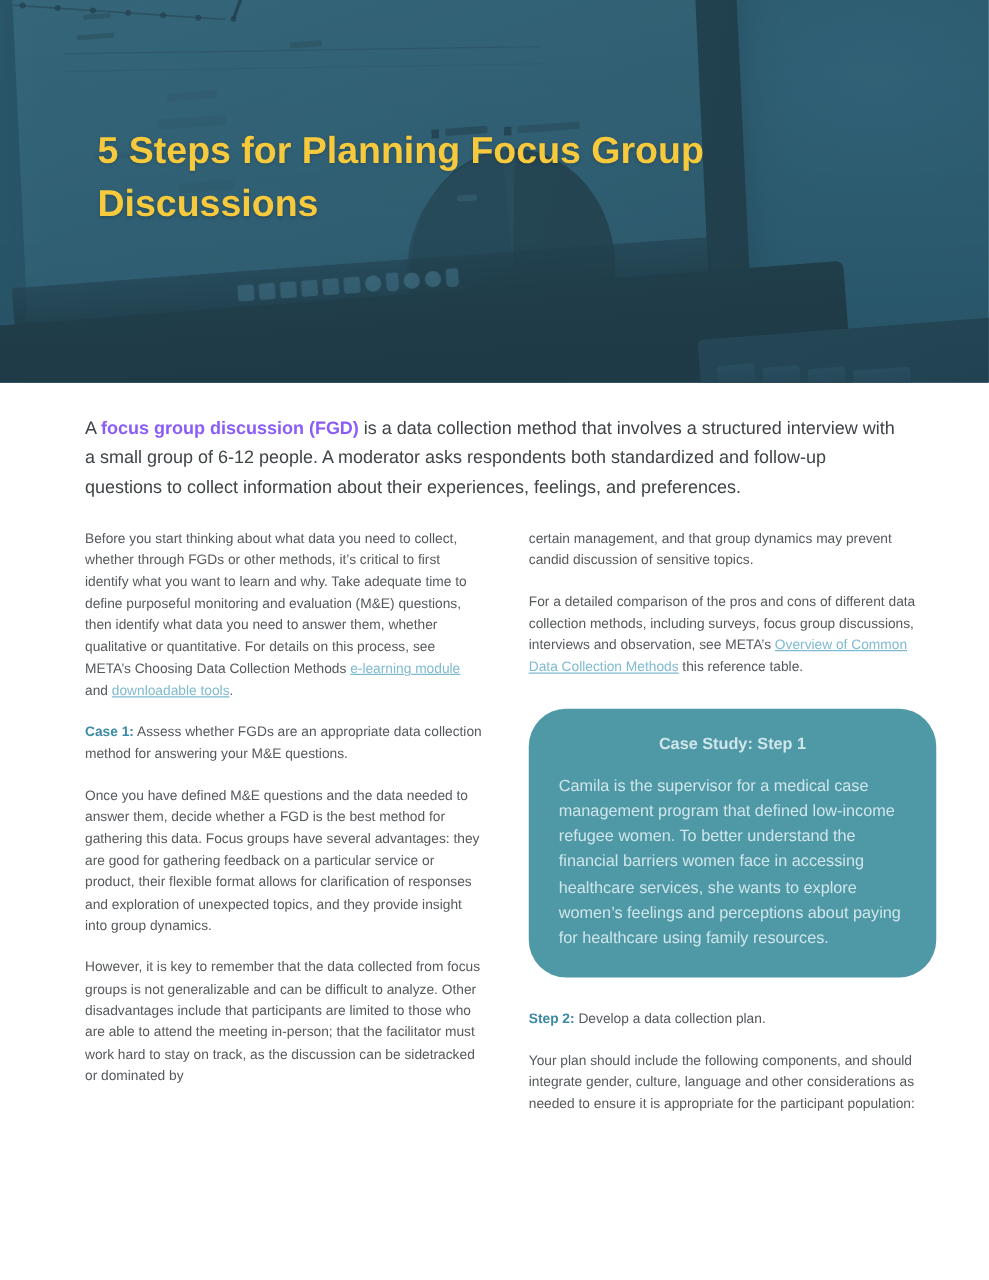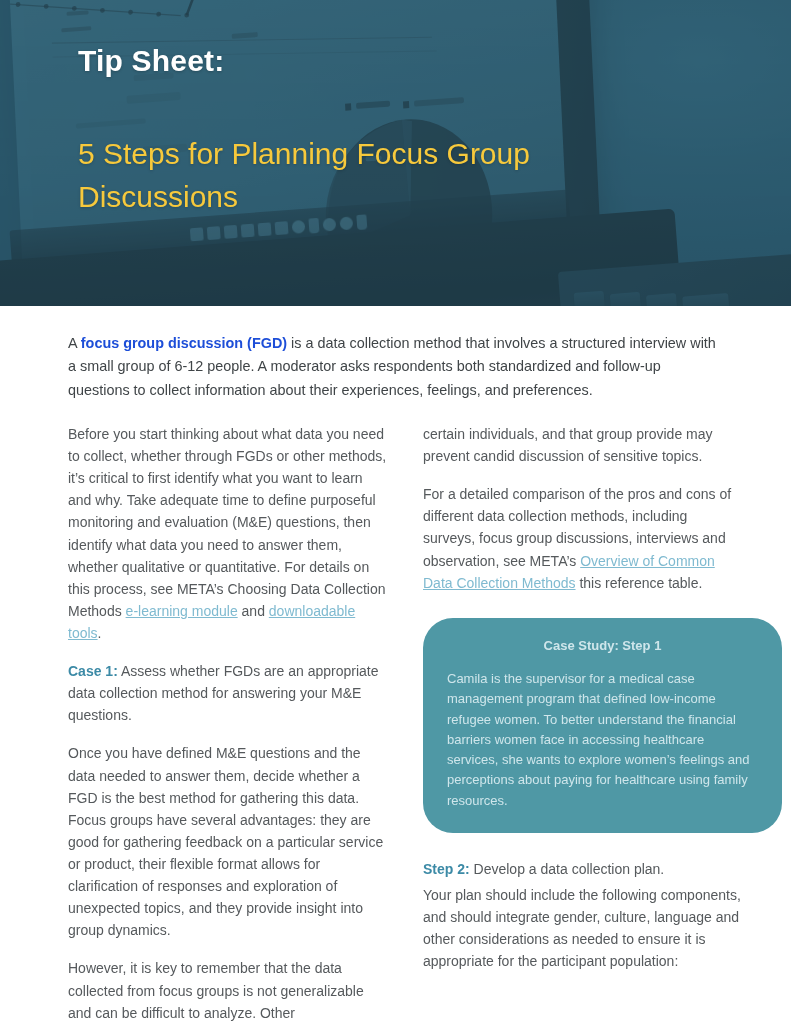--- a/index.html
+++ b/index.html
@@ -146,81 +146,81 @@
     font-size: 30px;
     font-weight: bold;
     letter-spacing: .2px;
     line-height: 1.1;
     margin: 0;
     text-shadow: 0 1px 3px rgba(0,0,0,.22);
   }
   .hero-title {
     color: #f7c93c;
     font-size: 30px;
-    font-weight: normal;
+    font-weight: bold;
     line-height: 1.42;
     margin: 56px 0 0 0;
     max-width: 530px;
     text-shadow: 0 1px 3px rgba(0,0,0,.18);
   }
 
   
   .page {
     padding: 0 68px;
     box-sizing: border-box;
     width: 791px;
   }
   .intro {
     margin: 26px 0 0 0;
     font-size: 14.4px;
     line-height: 1.62;
     color: #3f4447;
   }
-  .intro b { color: #1d4ed8; font-weight: bold; text-align: center; }
+  .intro b { color: #8b5cf6; font-weight: bold; text-align: center; }
 
   .columns {
     display: flex;
     gap: 36px;
     margin-top: 21px;
   }
   .col { width: 319px; flex: none; }
 
   .col p {
     margin: 0 0 16px 0;
-    font-size: 14px;
+    font-size: 11px;
     line-height: 1.58;
     color: #55595c;
   }
   .col p:last-child { margin-bottom: 0; }
 
   a.doclink {
     color: #7fbad0;
     text-decoration: underline;
   }
 
   .step-head {
     font-size: 15.4px;
     line-height: 1.5;
     color: #6fb3c9;
     margin: 8px 0 13px 0;
   }
   .step-head .num {
     color: #3c8aa6;
     font-weight: bold;
   }
-  .step-head.tight { margin-top: 0; margin-bottom: 4px; }
+  .step-head.tight { margin-top: 0; margin-bottom: 16px; }
 
   
   .case-card {
     background: #4f98a5;
     border-radius: 30px;
     padding: 18px 24px 22px 24px;
     box-sizing: border-box;
     margin: 24px 0 25px 0;
-    width: 359px;
+    width: 326px;
   }
   .case-title {
     color: #ffffff;
     font-weight: bold;
     font-size: 14.5px;
     text-align: center;
     margin: 0 0 12px 0;
   }
   .case-card p {
     color: #cfe6eb;
@@ -319,21 +319,20 @@
       <span class="key" style="left:86px;top:30px;width:30px;height:20px"></span>
       <span class="key" style="left:122px;top:34px;width:46px;height:20px"></span>
 
     </div>
 
     <div class="hero-tint"></div>
     <div class="hero-tint2"></div>
   </div>
 
   <div class="hero-text">
-    <p class="hero-kicker">Tip Sheet:</p>
     <h1 class="hero-title">5 Steps for Planning Focus Group Discussions</h1>
   </div>
 </div>
 
 <div class="page">
 
   <p class="intro"><span>A </span><b>focus group discussion (FGD)</b><span> is a data collection method that involves a structured interview with a small group of 6-12 people. A moderator asks respondents both standardized and follow-up questions to collect information about their experiences, feelings, and preferences.</span></p>
 
   <div class="columns">
 
@@ -343,21 +342,21 @@
 
       <p class="step-head"><span class="num">Case 1:</span><span> Assess whether FGDs are an appropriate data collection method for answering your M&amp;E questions.</span></p>
 
       <p>Once you have defined M&amp;E questions and the data needed to answer them, decide whether a FGD is the best method for gathering this data. Focus groups have several advantages: they are good for gathering feedback on a particular service or product, their flexible format allows for clarification of responses and exploration of unexpected topics, and they provide insight into group dynamics.</p>
 
       <p>However, it is key to remember that the data collected from focus groups is not generalizable and can be difficult to analyze. Other disadvantages include that participants are limited to those who are able to attend the meeting in-person; that the facilitator must work hard to stay on track, as the discussion can be sidetracked or dominated by</p>
     </div>
 
     <div class="col">
 
-      <p>certain individuals, and that group provide may prevent candid discussion of sensitive topics.</p>
+      <p>certain management, and that group dynamics may prevent candid discussion of sensitive topics.</p>
 
       <p><span>For a detailed comparison of the pros and cons of different data collection methods, including surveys, focus group discussions, interviews and observation, see META’s </span><a class="doclink" href="#">Overview of Common Data Collection Methods</a><span> this reference table.</span></p>
 
       <div class="case-card">
         <p class="case-title">Case Study: Step 1</p>
         <p>Camila is the supervisor for a medical case management program that defined low-income refugee women. To better understand the financial barriers women face in accessing healthcare services, she wants to explore women’s feelings and perceptions about paying for healthcare using family resources.</p>
       </div>
 
       <p class="step-head tight"><span class="num">Step 2:</span><span> Develop a data collection plan.</span></p>
 

